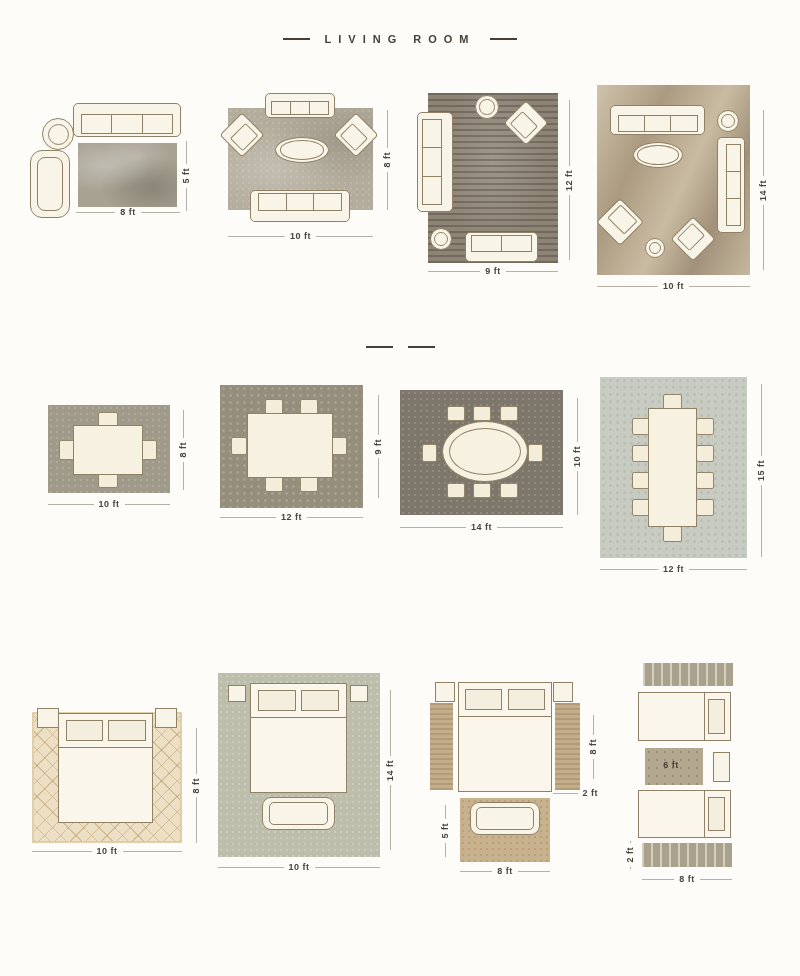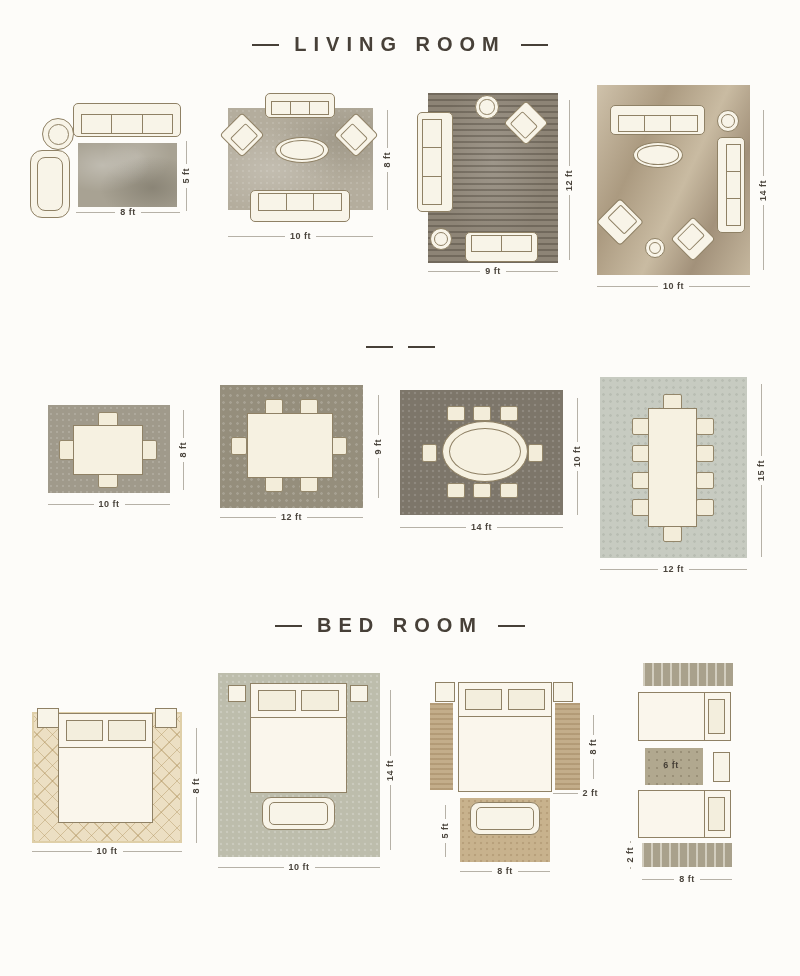--- a/index.html
+++ b/index.html
@@ -2,21 +2,21 @@
 <html><head>
 <meta charset="utf-8">
 <style>
   html,body{margin:0;padding:0;background:#ffffff;}
   .canvas{position:relative;width:800px;height:976px;background:#fdfcf9;font-family:"Liberation Sans",sans-serif;overflow:hidden;}
   .a{position:absolute;}
 
   
   .sec-title{display:flex;align-items:center;justify-content:center;gap:15px;left:0;right:0;}
   .sec-title .dash{width:27px;height:2px;background:#474038;}
-  .sec-title .txt{font-size:20px;font-weight:bold;letter-spacing:7px;color:#474038;white-space:nowrap;}
+  .sec-title .txt{font-size:11px;font-weight:bold;letter-spacing:7px;color:#474038;white-space:nowrap;}
 
   
   .dim{color:#4a443c;font-size:9px;font-weight:bold;letter-spacing:.5px;}
   .dim-h{display:flex;align-items:center;}
   .dim-h .ln{flex:1;height:1px;background:#b6b1a7;}
   .dim-h .lab{padding:0 5px;white-space:nowrap;}
   .dim-v{display:flex;flex-direction:column;align-items:center;width:12px;}
   .dim-v .ln{flex:1;width:1px;background:#b6b1a7;}
   .dim-v .lab{writing-mode:vertical-rl;transform:rotate(180deg);padding:4px 0;white-space:nowrap;}
   .rug-lab{font-size:9px;font-weight:bold;color:#463f36;text-align:center;letter-spacing:.5px;}
@@ -294,25 +294,20 @@
       <span class="lab">12 ft</span>
       <span class="ln"></span>
     </div>
     <div class="a dim dim-v" style="left:160px;top:12px;height:173px">
       <span class="ln"></span>
       <span class="lab">15 ft</span>
       <span class="ln"></span>
     </div>
   </div>
 
-  <div class="a sec-title" style="top:614px">
-    <span class="dash"></span>
-    <span class="txt">BED ROOM</span>
-    <span class="dash"></span>
-  </div>
 
   <div class="a" style="left:30px;top:700px;width:180px;height:162px">
     <div class="a rug r-br1" style="left:2px;top:12px;width:150px;height:131px"></div>
     <div class="a ns" style="left:7px;top:8px;width:22px;height:20px"></div>
     <div class="a ns" style="left:125px;top:8px;width:22px;height:20px"></div>
     <div class="a bed" style="left:28px;top:13px;width:95px;height:110px">
       <div class="pl">
           <i></i>
           <i></i>
         </div>

